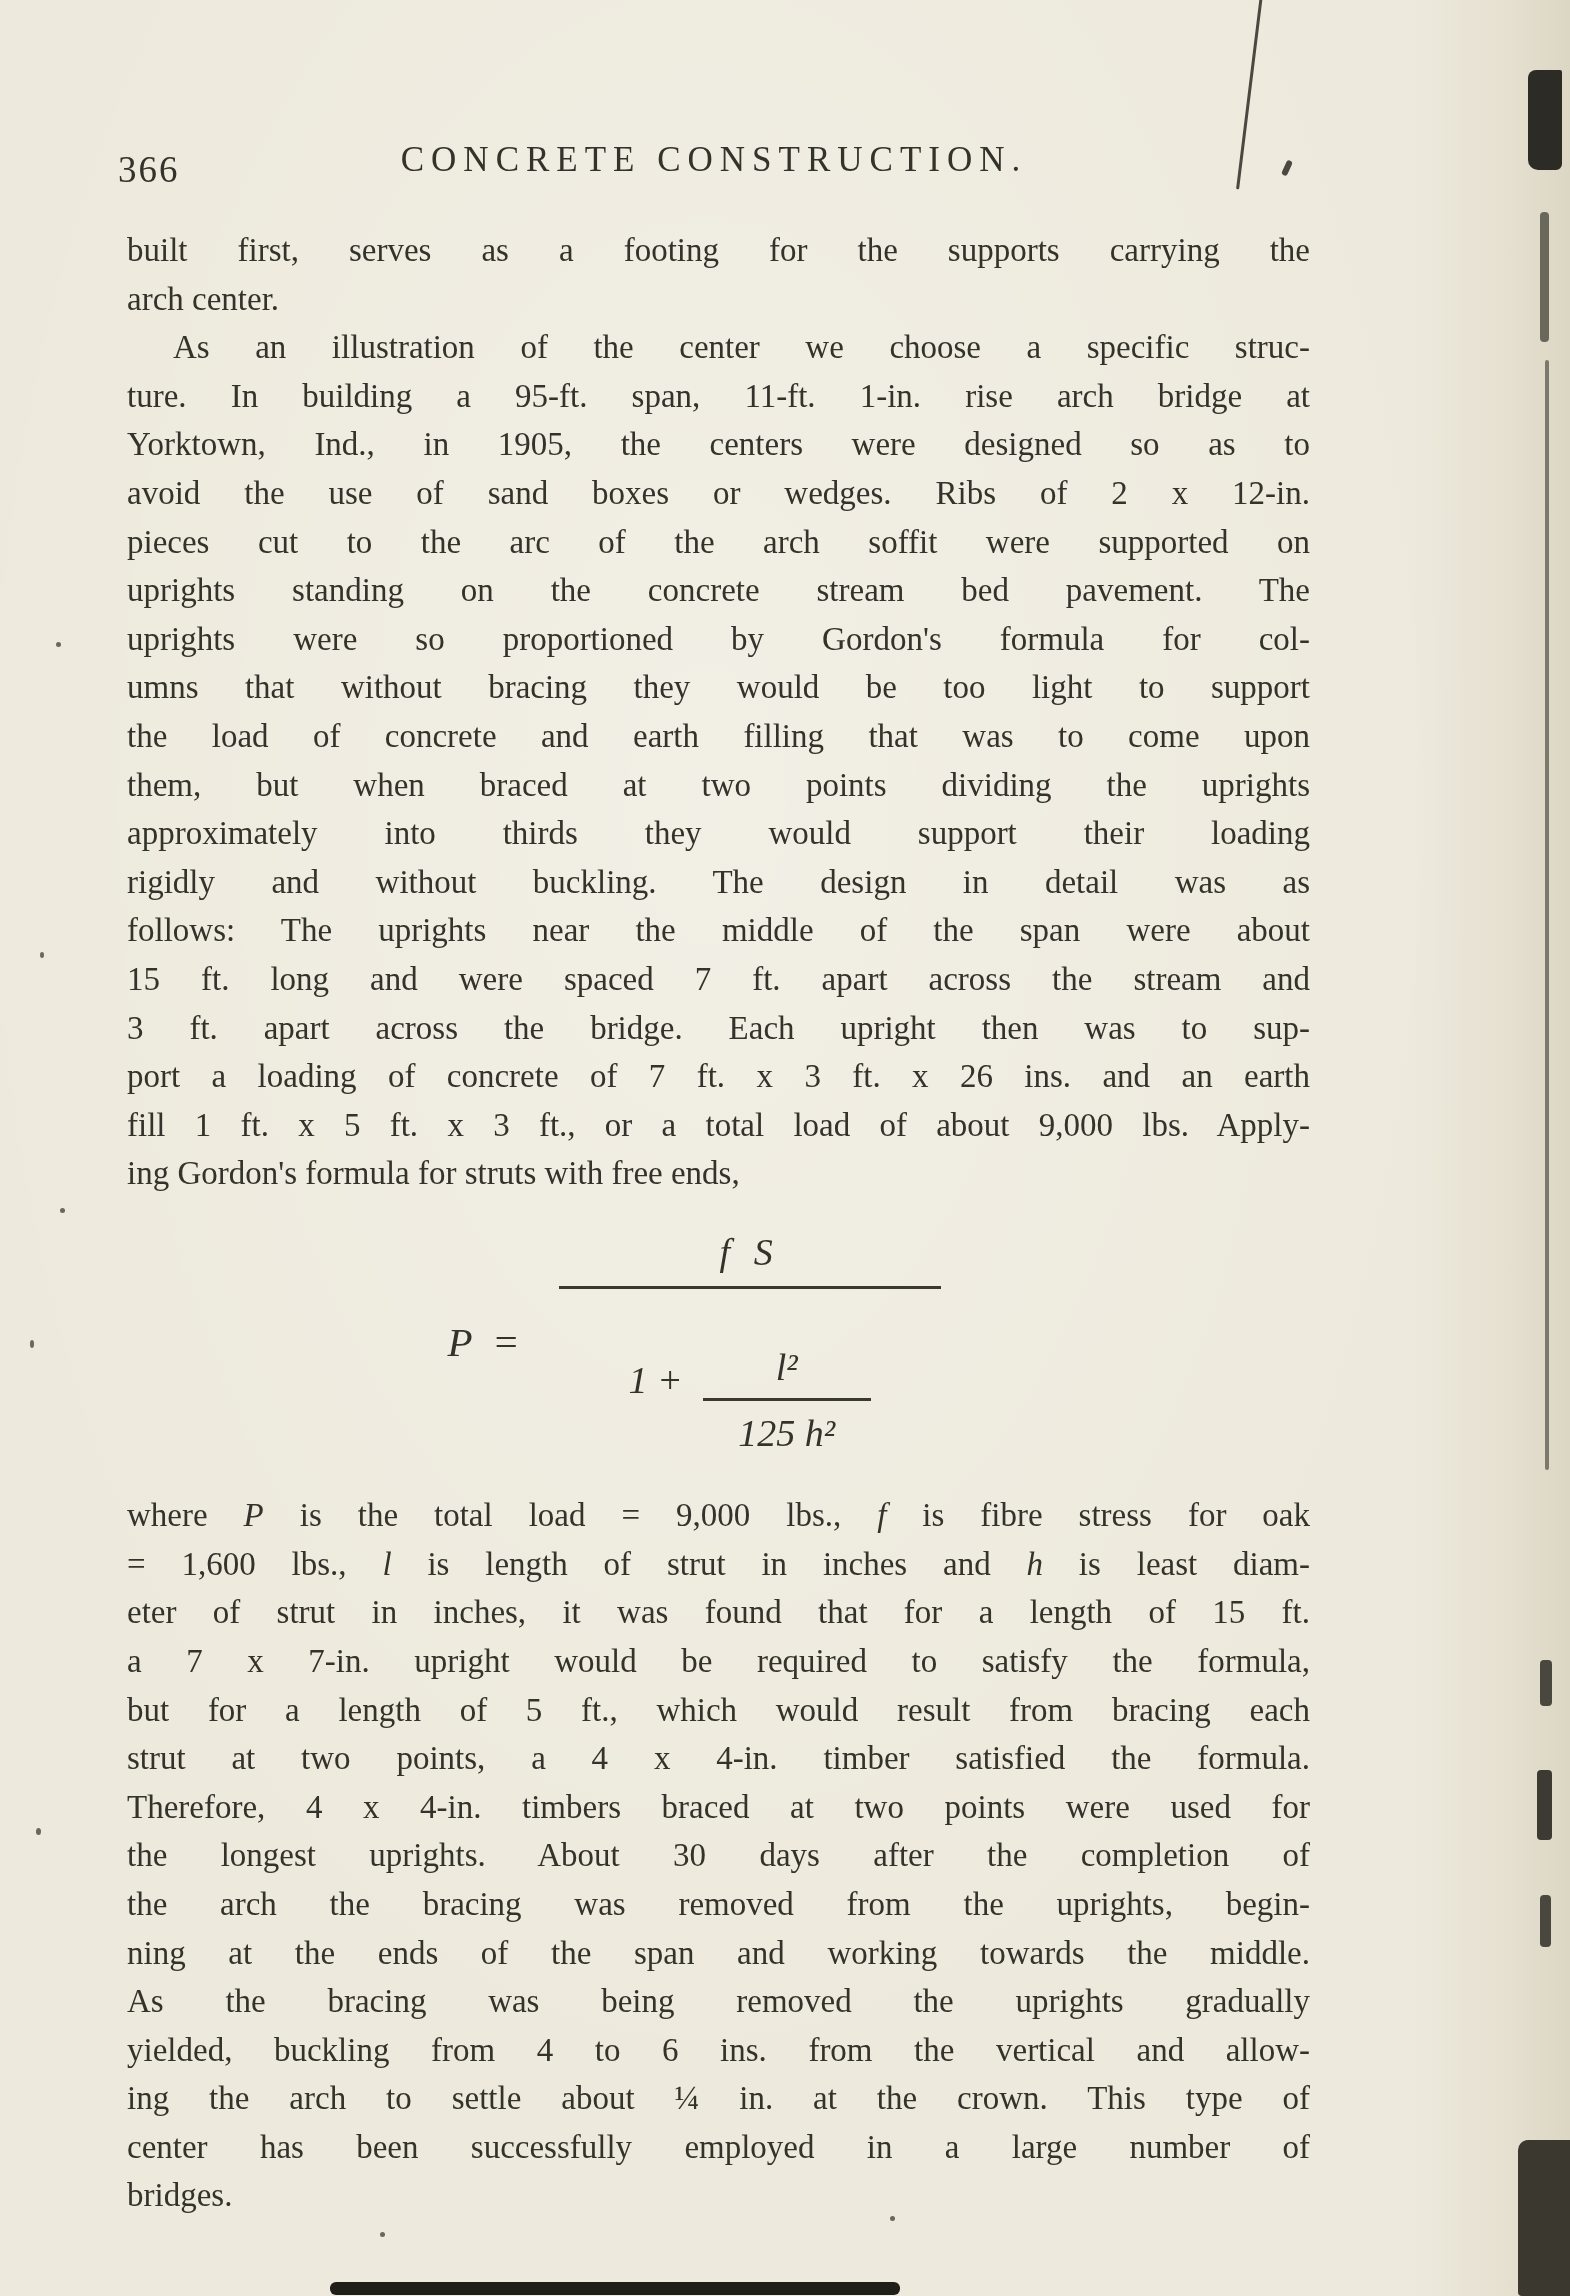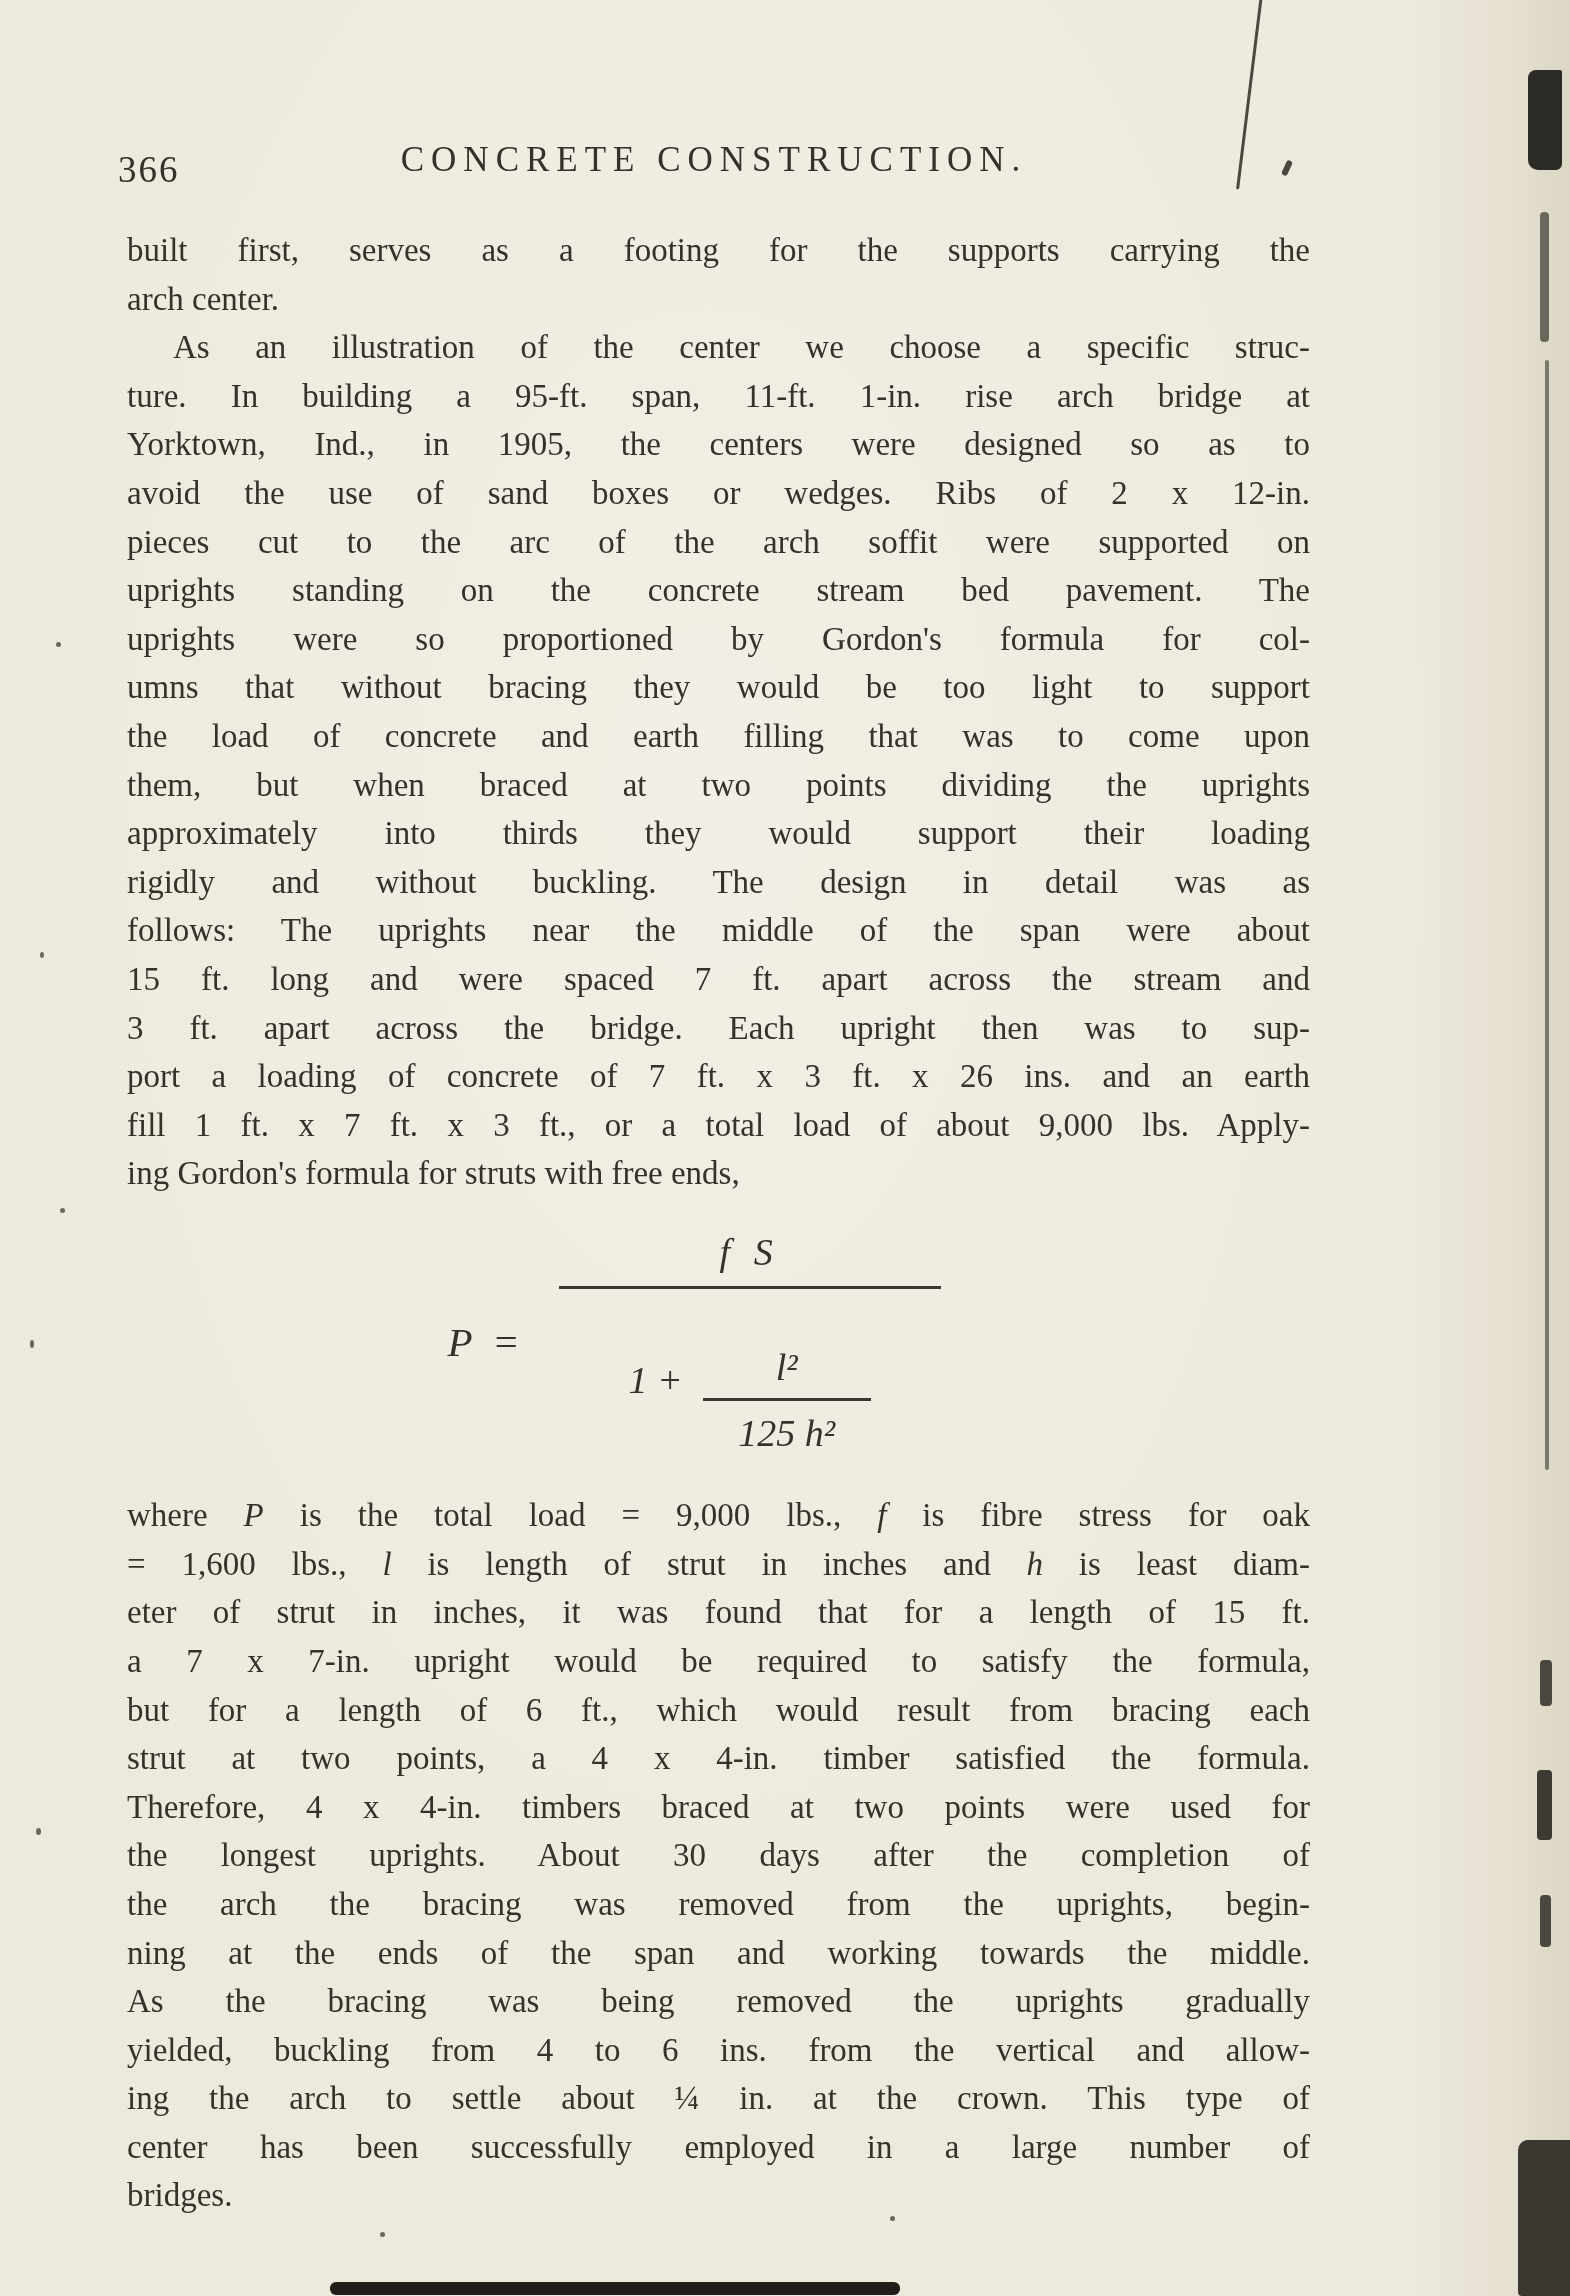--- a/index.html
+++ b/index.html
@@ -99,21 +99,21 @@
     <div class="jl">uprights were so proportioned by Gordon's formula for col-</div>
     <div class="jl">umns that without bracing they would be too light to support</div>
     <div class="jl">the load of concrete and earth filling that was to come upon</div>
     <div class="jl">them, but when braced at two points dividing the uprights</div>
     <div class="jl">approximately into thirds they would support their loading</div>
     <div class="jl">rigidly and without buckling. The design in detail was as</div>
     <div class="jl">follows: The uprights near the middle of the span were about</div>
     <div class="jl">15 ft. long and were spaced 7 ft. apart across the stream and</div>
     <div class="jl">3 ft. apart across the bridge. Each upright then was to sup-</div>
     <div class="jl">port a loading of concrete of 7 ft. x 3 ft. x 26 ins. and an earth</div>
-    <div class="jl">fill 1 ft. x 7 ft. x 3 ft., or a total load of about 9,000 lbs. Apply-</div>
+    <div class="jl">fill 1 ft. x 5 ft. x 3 ft., or a total load of about 9,000 lbs. Apply-</div>
     <div class="jl last">ing Gordon's formula for struts with free ends,</div>
   </div>
 
   <div class="formula">
     <span class="f-lhs">P =</span>
     <span class="frac">
       <span class="f-num">f S</span>
       <span class="fbar"></span>
       <span class="f-den">
         <span>1 +</span>
@@ -124,21 +124,21 @@
         </span>
       </span>
     </span>
   </div>
 
   <div class="para">
     <div class="jl">where <i>P</i> is the total load = 9,000 lbs., <i>f</i> is fibre stress for oak</div>
     <div class="jl">= 1,600 lbs., <i>l</i> is length of strut in inches and <i>h</i> is least diam-</div>
     <div class="jl">eter of strut in inches, it was found that for a length of 15 ft.</div>
     <div class="jl">a 7 x 7-in. upright would be required to satisfy the formula,</div>
-    <div class="jl">but for a length of 6 ft., which would result from bracing each</div>
+    <div class="jl">but for a length of 5 ft., which would result from bracing each</div>
     <div class="jl">strut at two points, a 4 x 4-in. timber satisfied the formula.</div>
     <div class="jl">Therefore, 4 x 4-in. timbers braced at two points were used for</div>
     <div class="jl">the longest uprights. About 30 days after the completion of</div>
     <div class="jl">the arch the bracing was removed from the uprights, begin-</div>
     <div class="jl">ning at the ends of the span and working towards the middle.</div>
     <div class="jl">As the bracing was being removed the uprights gradually</div>
     <div class="jl">yielded, buckling from 4 to 6 ins. from the vertical and allow-</div>
     <div class="jl">ing the arch to settle about ¼ in. at the crown. This type of</div>
     <div class="jl">center has been successfully employed in a large number of</div>
     <div class="jl last">bridges.</div>

